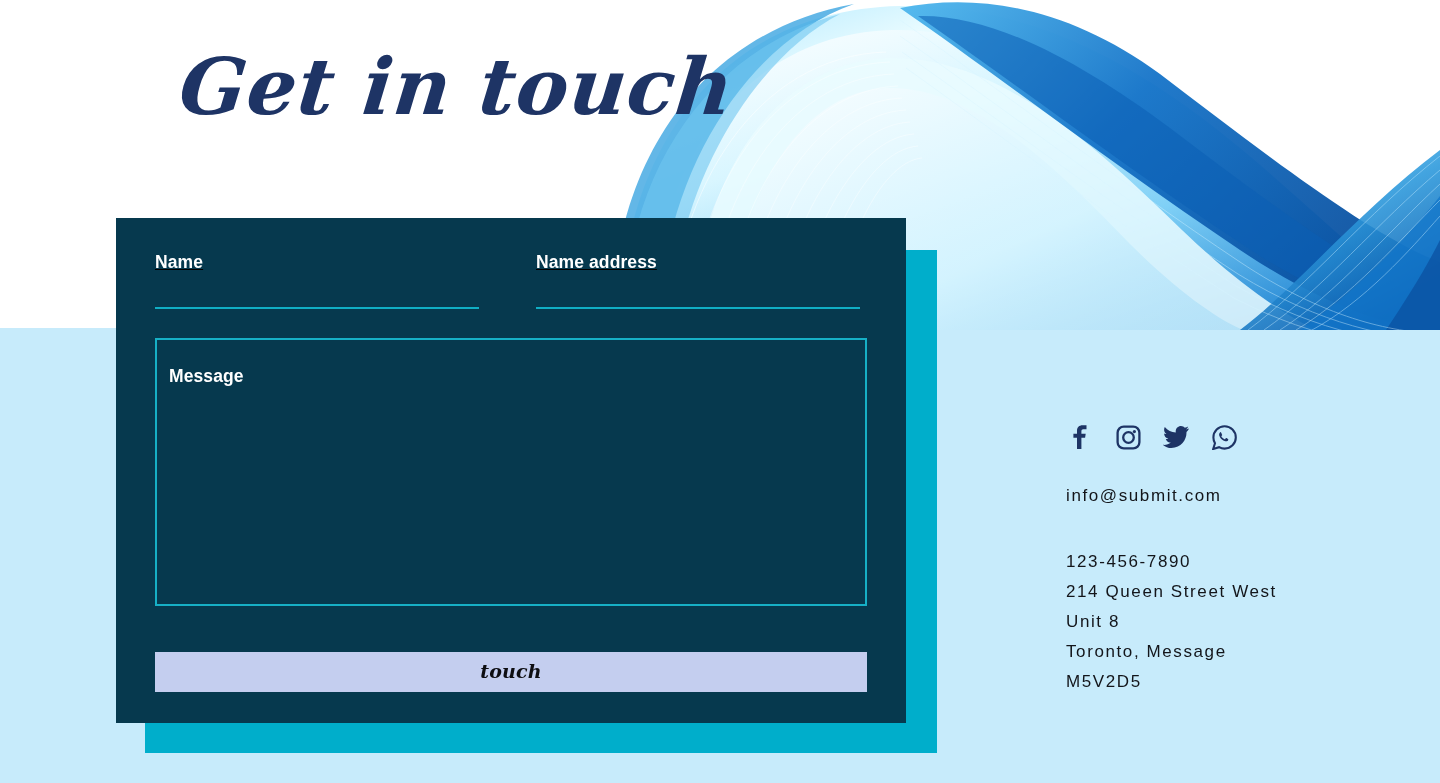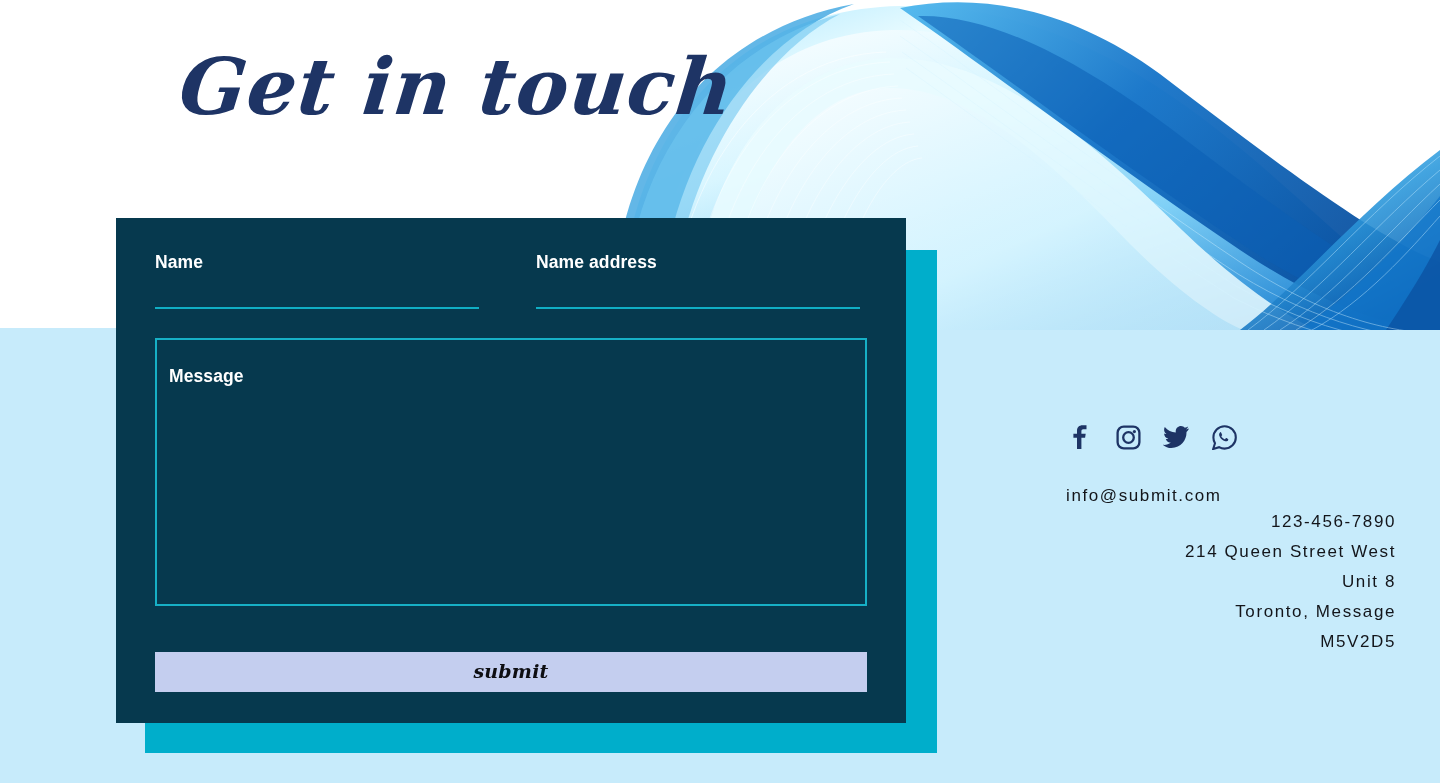--- a/index.html
+++ b/index.html
@@ -72,20 +72,21 @@
     position: absolute;
     left: 39px;
     top: 36px;
     width: 712px;
     display: flex;
     gap: 57px;
   }
 
   .field {
     width: 324px;
+    text-decoration: underline;
   }
 
   .field-label {
     display: block;
     color: #ffffff;
     font-size: 17.5px;
     font-weight: 600;
     letter-spacing: 0.1px;
     line-height: 1;
     padding-bottom: 5px;
@@ -202,25 +203,25 @@
     margin-top: 29px;
     color: #13151a;
     font-size: 17px;
     letter-spacing: 1.6px;
     line-height: 1.3;
     text-decoration: none;
     display: block;
   }
 
   .contact-address {
+    margin-top: 40px;
     color: #13151a;
     font-size: 17px;
     letter-spacing: 1.6px;
     line-height: 30px;
-    text-align: right;
   }
   .contact-address div { white-space: nowrap; }
 </style>
 </head>
 <body>
 
 <div id="stage">
 
   <div class="band-lower"></div>
 
@@ -326,21 +327,21 @@
         <input class="field-input" type="email" placeholder="" style="">
       </div>
 
     </div>
 
     <div class="message-wrap">
       <textarea class="message-box" placeholder="Message" style=""></textarea>
     </div>
 
     <button class="submit-btn" type="submit">
-      <span>submit</span>
+      <span>touch</span>
     </button>
 
   </form>
 
   <div class="contact-col">
 
     <div class="social-row">
 
       <a class="social-link" href="#">
         <span>

